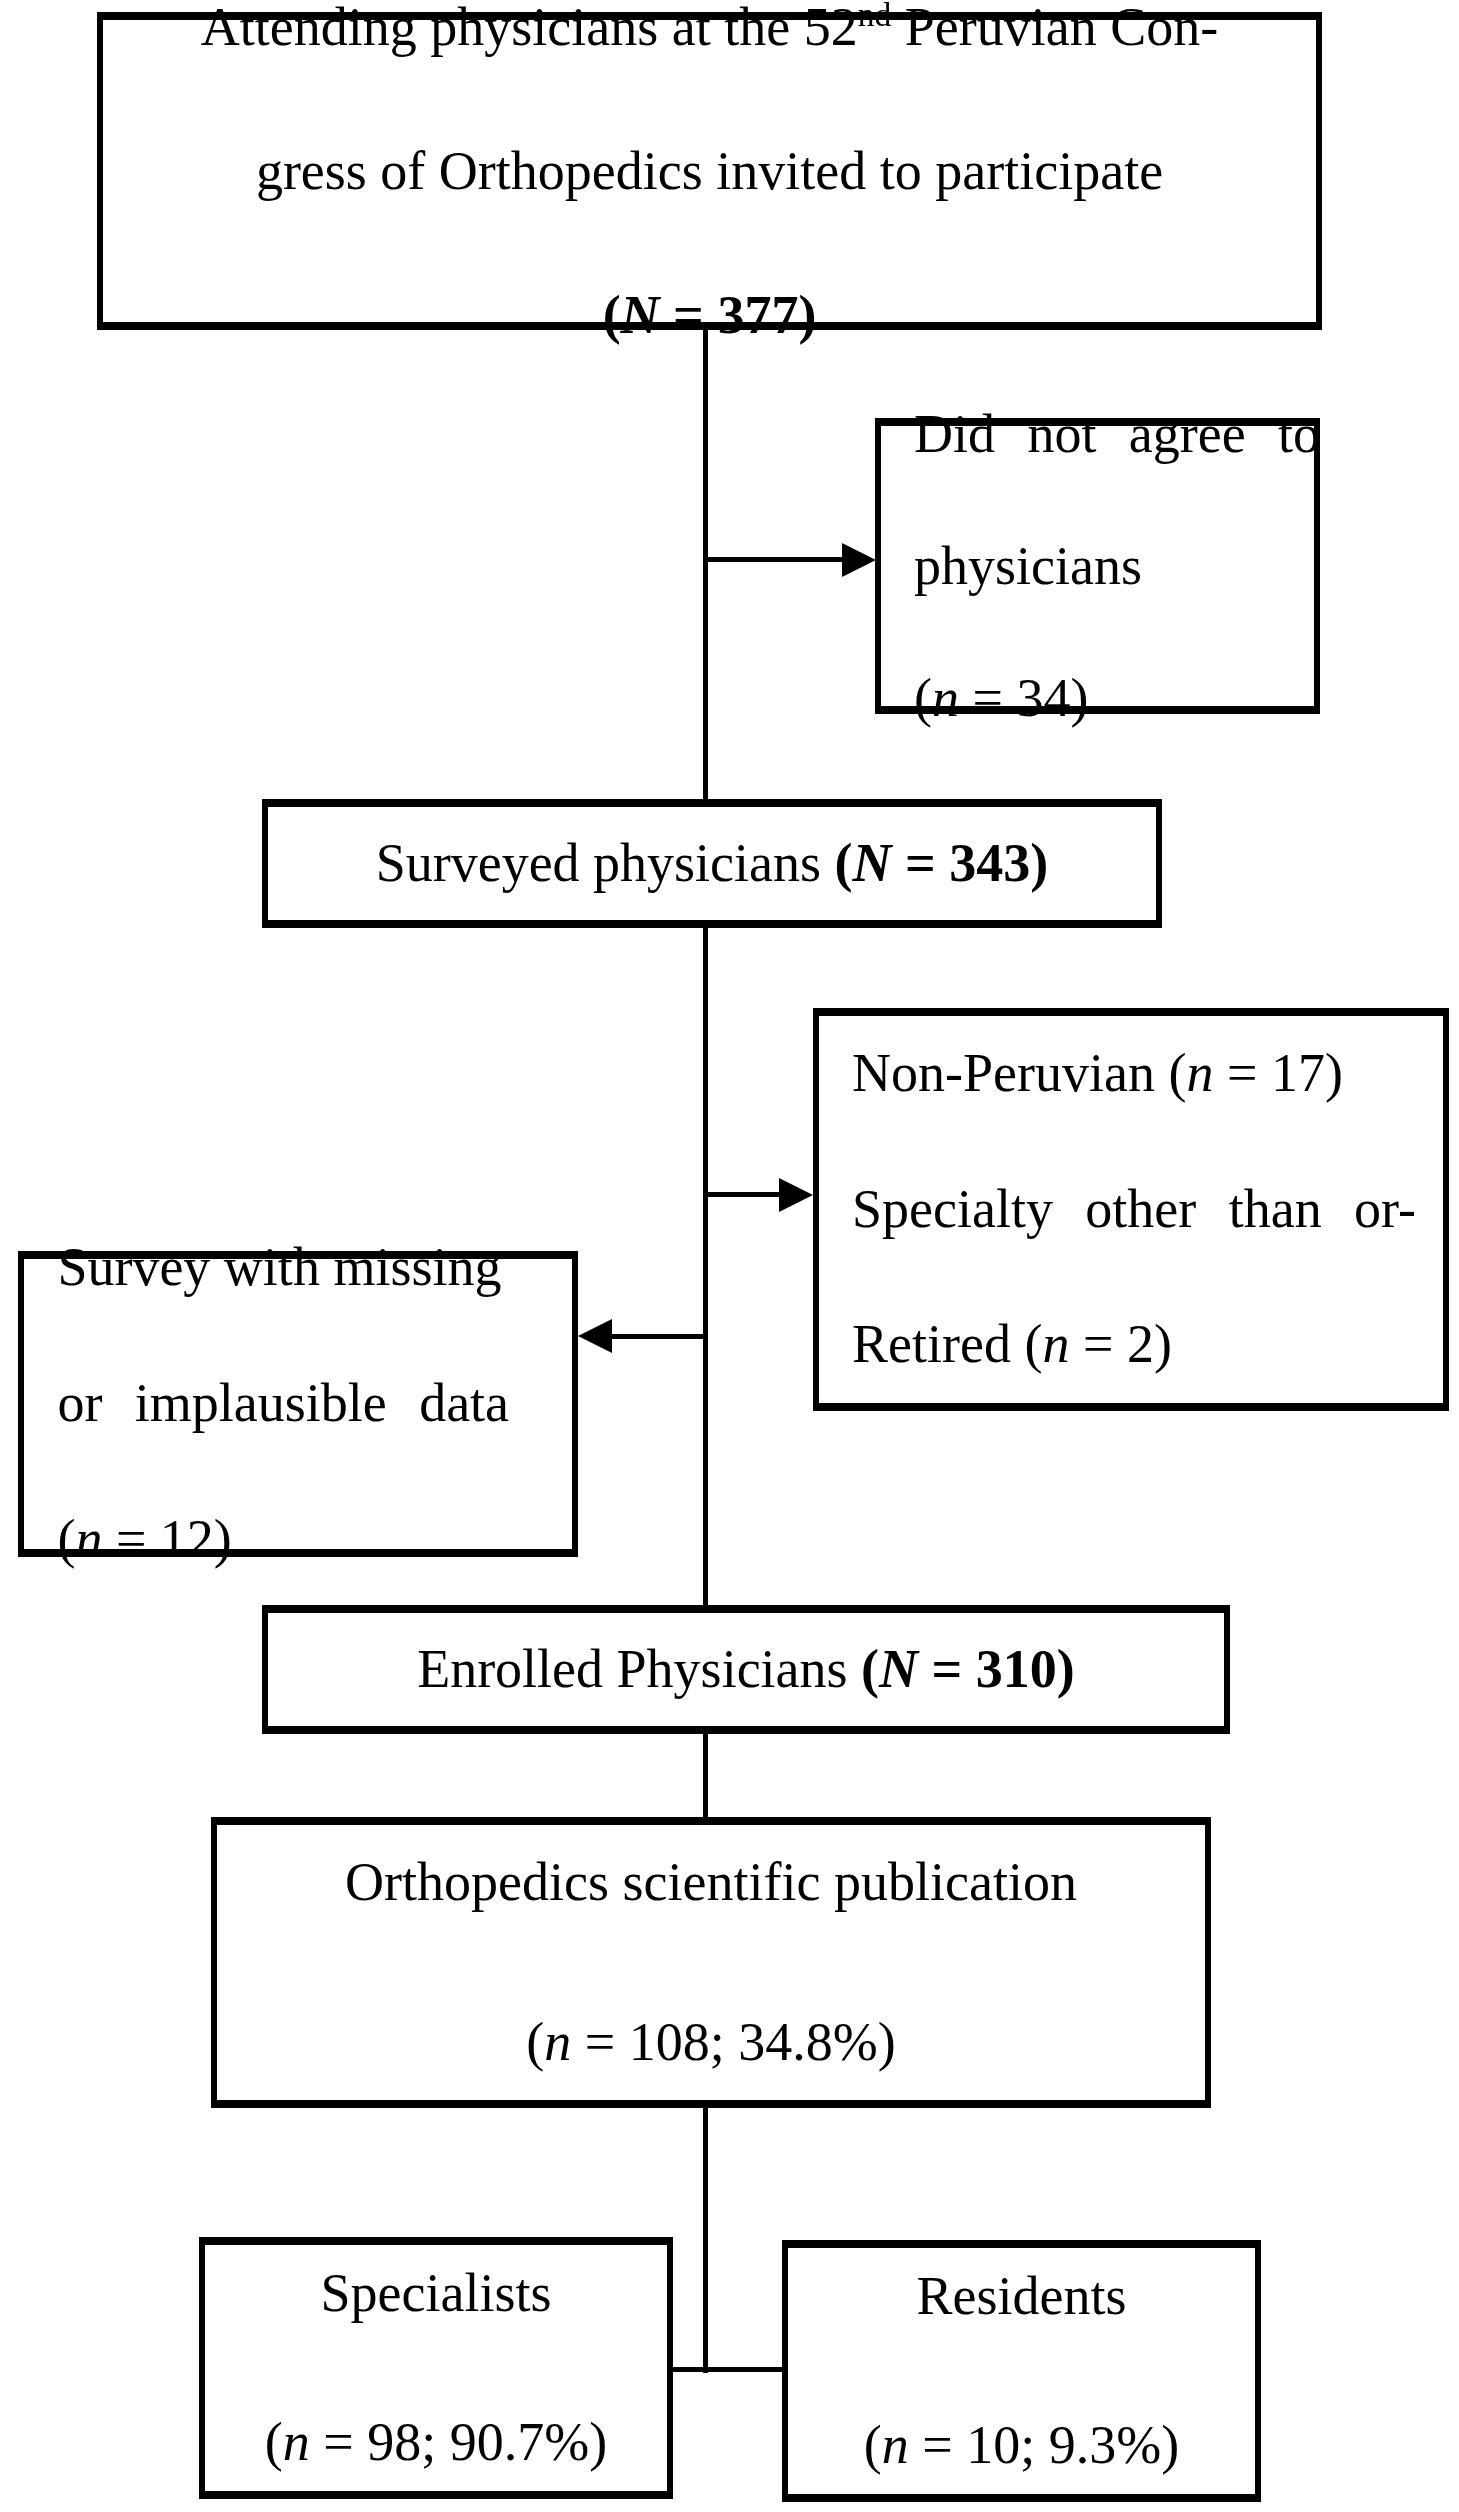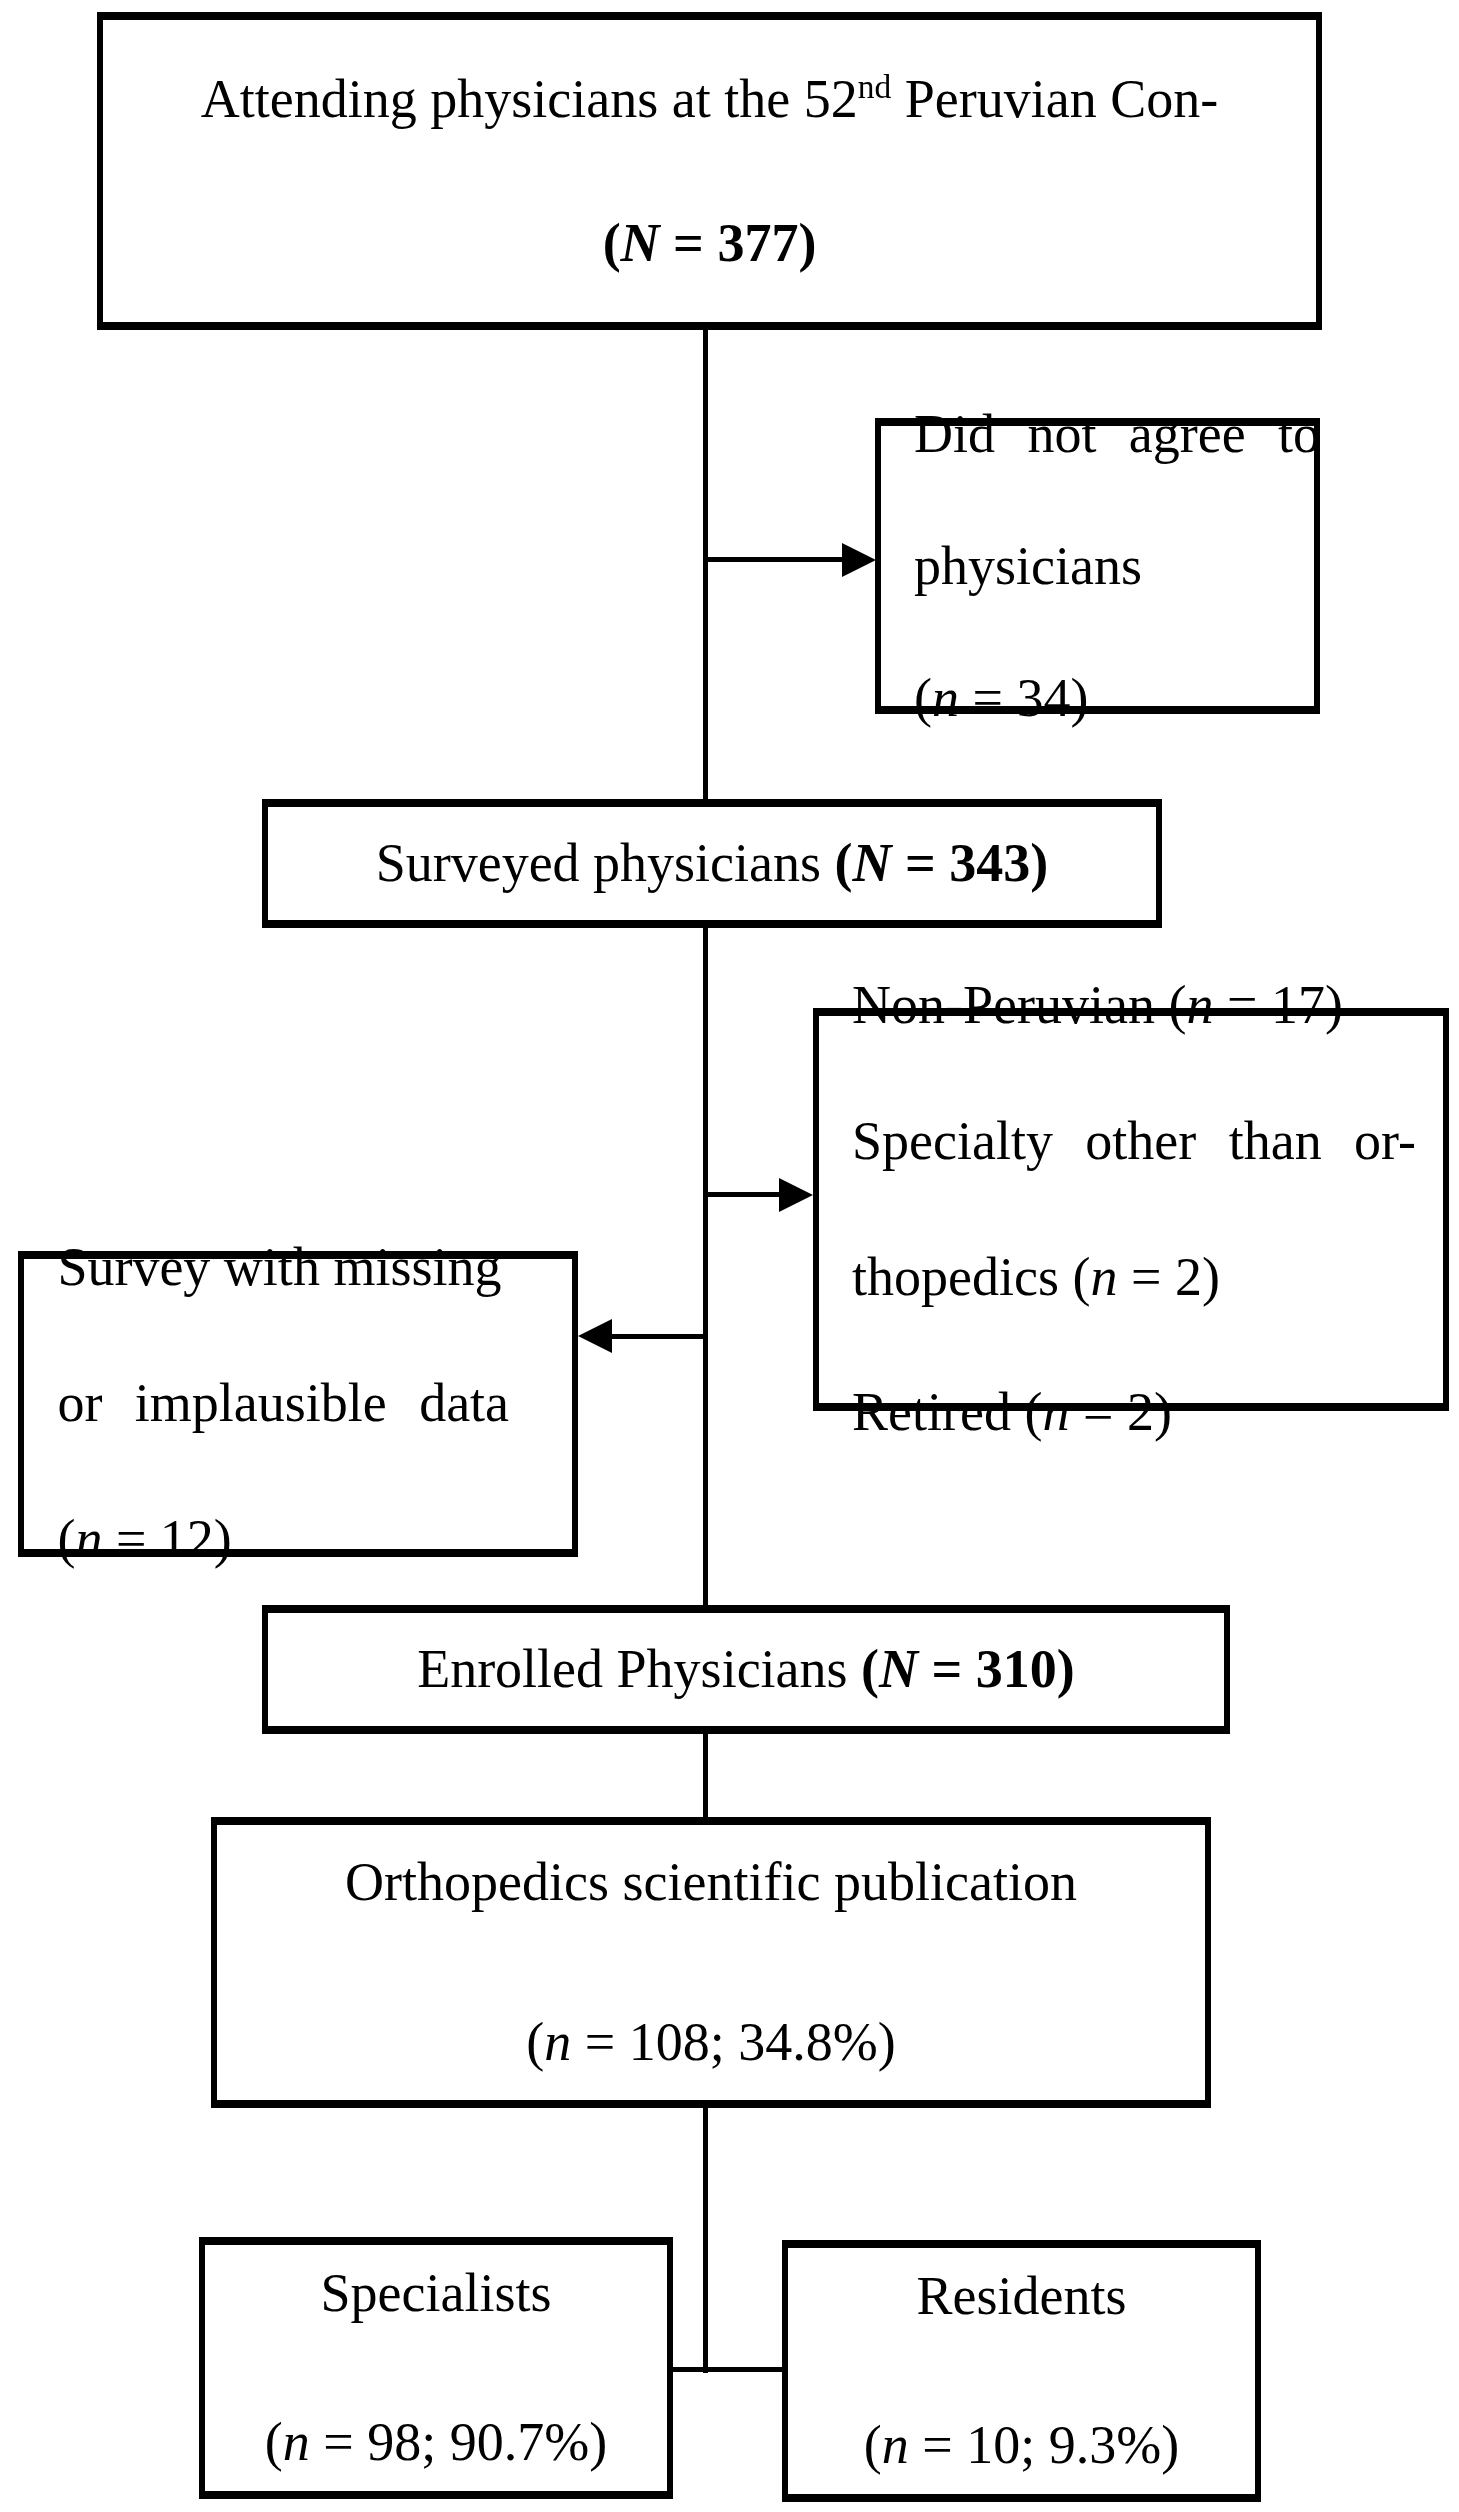--- a/index.html
+++ b/index.html
@@ -88,34 +88,34 @@
   <div class="conn" id="arrow-excluded-shaft"></div>
   <div class="arrowhead right" id="arrowhead-excluded"></div>
   <div class="conn" id="arrow-missing-shaft"></div>
   <div class="arrowhead left" id="arrowhead-missing"></div>
   <div class="conn" id="conn-enrolled-to-pub"></div>
   <div class="conn" id="conn-pub-to-split"></div>
   <div class="conn" id="conn-split-horizontal"></div>
 
   <div class="box align-center" id="box-invited">
       <div class="line"><span class="seg-r">Attending physicians at the 52</span><span class="seg-sup">nd</span><span class="seg-r"> Peruvian Con-</span></div>
+      <div class="line"><span class="seg-r">gress of Orthopedics invited to participate</span></div>
       <div class="line"><span class="seg-b">(</span><span class="seg-bi">N</span><span class="seg-b"> = 377)</span></div>
     </div>
   <div class="box align-left" id="box-didnotagree">
       <div class="line justify"><span class="seg-r">Did not agree to</span></div>
       <div class="line"><span class="seg-r">physicians</span></div>
       <div class="line"><span class="seg-r">(</span><span class="seg-i">n</span><span class="seg-r"> = 34)</span></div>
     </div>
   <div class="box align-center" id="box-surveyed">
       <div class="line"><span class="seg-r">Surveyed physicians </span><span class="seg-b">(</span><span class="seg-bi">N</span><span class="seg-b"> = 343)</span></div>
     </div>
   <div class="box align-left" id="box-excluded">
       <div class="line"><span class="seg-r">Non-Peruvian (</span><span class="seg-i">n</span><span class="seg-r"> = 17)</span></div>
       <div class="line justify"><span class="seg-r">Specialty other than or-</span></div>
-      <div class="line"><span class="seg-r">thopedics (</span><span class="seg-i">n</span><span class="seg-r"> = 2)</span></div>
       <div class="line"><span class="seg-r">Retired (</span><span class="seg-i">n</span><span class="seg-r"> = 2)</span></div>
     </div>
   <div class="box align-left" id="box-missing">
       <div class="line"><span class="seg-r">Survey with missing</span></div>
       <div class="line justify"><span class="seg-r">or implausible data</span></div>
       <div class="line"><span class="seg-r">(</span><span class="seg-i">n</span><span class="seg-r"> = 12)</span></div>
     </div>
   <div class="box align-center" id="box-enrolled">
       <div class="line"><span class="seg-r">Enrolled Physicians </span><span class="seg-b">(</span><span class="seg-bi">N</span><span class="seg-b"> = 310)</span></div>
     </div>

